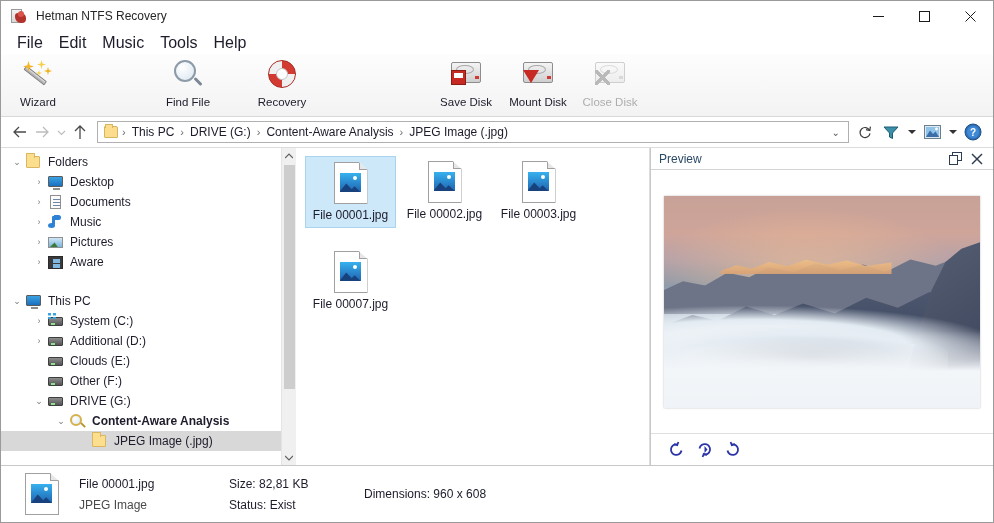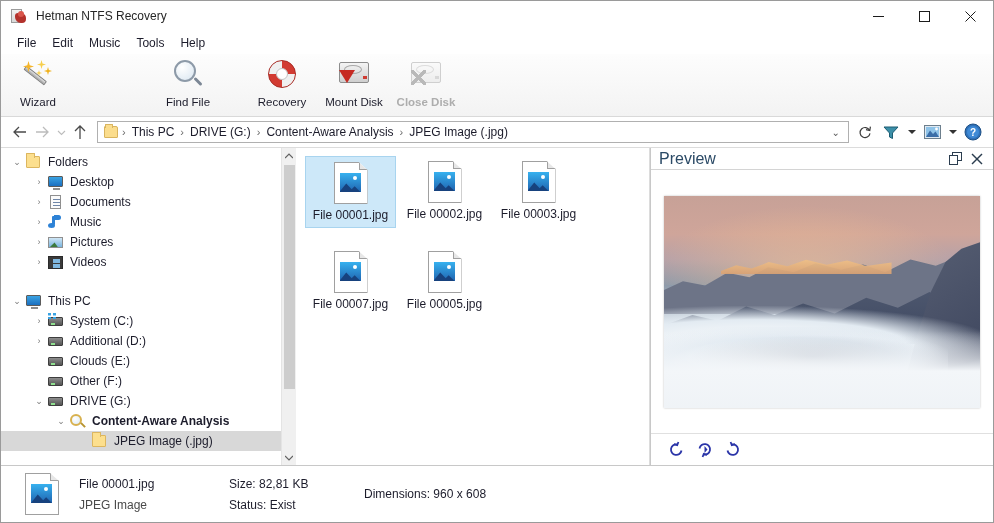--- a/index.html
+++ b/index.html
@@ -52,37 +52,37 @@
   }
   .winbtn svg { display: block; }
 
   
   .menubar {
     height: 22px; min-height: 22px;
     display: flex; align-items: center;
     padding-left: 8px; background: #ffffff;
   }
   .menu-item {
-    padding: 2px 8px; font-size: 12px; color: #1c1c2b; line-height: 16px;
+    padding: 2px 8px; font-size: 16px; color: #1c1c2b; line-height: 16px;
   }
 
   
   .toolbar {
     height: 63px; min-height: 63px;
     display: flex; align-items: flex-start;
     background: linear-gradient(#fdfdfd, #f3f3f3);
     border-bottom: 1px solid #d9d9d9;
     padding-top: 2px;
   }
   .tb-item {
     width: 70px; display: flex; flex-direction: column;
     align-items: center; padding-top: 3px;
   }
   .tb-item .tb-label { font-size: 11.5px; margin-top: 5px; color: #1c1c2b; }
-  .tb-item.disabled .tb-label { color: #adadad; font-weight: bold; }
+  .tb-item.disabled .tb-label { color: #adadad; }
   .tb-icon { width: 34px; height: 32px; position: relative; }
 
   
   .ic-wand .wand {
     position: absolute; left: 4px; top: 6px; width: 26px; height: 5px;
     background: linear-gradient(#e9e9e9,#9d9d9d);
     transform: rotate(38deg); transform-origin: 0 50%;
     border-radius: 1px; border: 1px solid #7d7d7d;
   }
   .ic-wand .tip {
@@ -354,21 +354,21 @@
   .preview-pane {
     width: 343px; min-width: 343px; background: #ffffff;
     display: flex; flex-direction: column;
     border-left: 1px solid #c8c8c8;
   }
   .preview-head {
     height: 22px; min-height: 22px; display: flex; align-items: center;
     padding-left: 8px; border-bottom: 1px solid #d4d4d4;
     background: #ffffff;
   }
-  .preview-title { font-size: 16px; color: #2b4a66; }
+  .preview-title { font-size: 12px; color: #2b4a66; }
   .preview-head .pbtns { margin-left: auto; display: flex; align-items: center; gap: 6px; padding-right: 8px; }
   .pbtn { width: 16px; height: 16px; display: flex; align-items: center; justify-content: center; color: #2b3d4f; }
   .preview-body {
     flex: 1; display: flex; align-items: center; justify-content: center; position: relative;
   }
   .photo {
     width: 316px; height: 212px; position: relative; overflow: hidden;
     box-shadow: 0 0 2px rgba(0,0,0,.25);
     background: linear-gradient(#c7a197 0%, #cfa59a 18%, #b7a2a8 30%, #8e9aaa 42%, #b9c4d0 55%, #dfe6ec 72%, #eef2f5 100%);
   }
@@ -495,20 +495,31 @@
     </div>
 
     <div class="tb-item" style="margin-left:24px">
       <div class="tb-icon ic-buoy">
         <div class="ring"></div>
           <div class="hole"></div>
       </div>
       <div class="tb-label">Recovery</div>
     </div>
 
+    <div class="tb-item" style="margin-left:114px">
+      <div class="tb-icon ic-disk">
+        <div class="body"></div>
+          <div class="plat"></div>
+          <div class="led"></div>
+        <div class="badge">
+            <div class="save-b"></div>
+          </div>
+      </div>
+      <div class="tb-label">Save Disk</div>
+    </div>
 
     <div class="tb-item" style="margin-left:2px">
       <div class="tb-icon ic-disk">
         <div class="body"></div>
           <div class="plat"></div>
           <div class="led"></div>
         <div class="badge">
             <div class="mount-b"></div>
           </div>
       </div>
@@ -655,21 +666,21 @@
       </div>
 
       <div class="tree-row" style="padding-left:30px">
         <span class="tw">›</span>
         <span class="tree-ic">
           <span class="ic-film">
               <i class="cell" style="left:4px;top:2px"></i>
               <i class="cell" style="left:4px;top:7px"></i>
             </span>
         </span>
-        <span class="tree-label">Videos</span>
+        <span class="tree-label">Aware</span>
       </div>
 
       <div style="height:19px"></div>
 
       <div class="tree-row">
         <span class="tw">⌄</span>
         <span class="tree-ic">
             <span class="ic-monitor"></span>
           </span>
         <span class="tree-label">This PC</span>
@@ -792,31 +803,20 @@
             <div class="page"></div>
               <div class="fold"></div>
             <div class="img">
                 <div class="sun"></div>
                 <div class="mt"></div>
               </div>
           </div>
           <div class="file-name">File 00007.jpg</div>
         </div>
 
-        <div class="file-item">
-          <div class="file-thumb">
-            <div class="page"></div>
-              <div class="fold"></div>
-            <div class="img">
-                <div class="sun"></div>
-                <div class="mt"></div>
-              </div>
-          </div>
-          <div class="file-name">File 00005.jpg</div>
-        </div>
 
       </div>
     </div>
 
     <div class="preview-pane">
       <div class="preview-head">
         <span class="preview-title">Preview</span>
         <span class="pbtns">
           <span class="pbtn">
             <svg width="13" height="13" viewBox="0 0 13 13">

